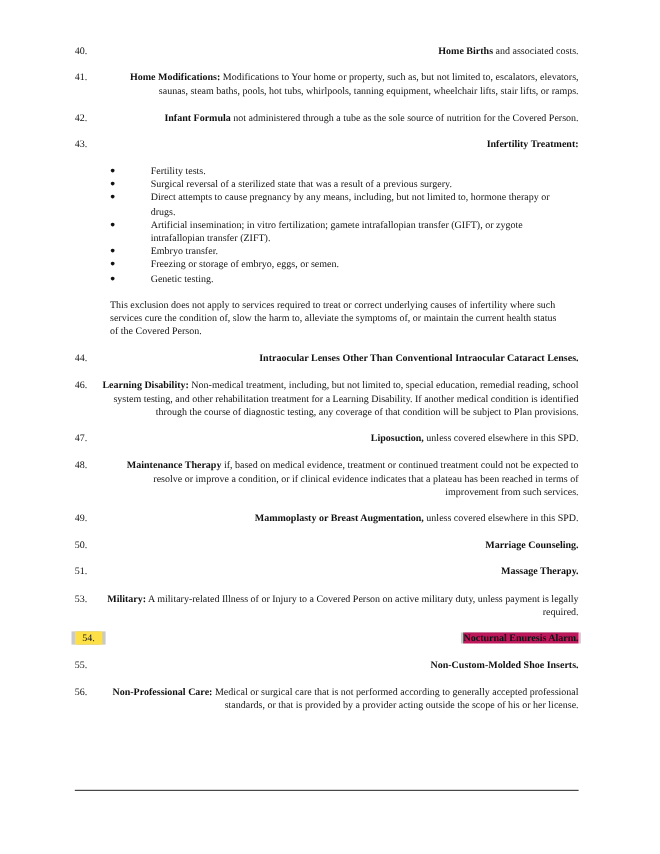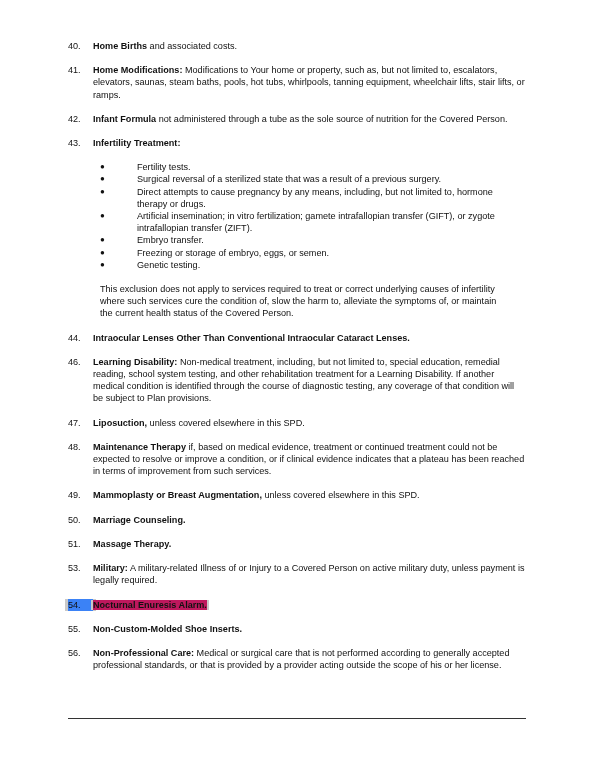--- a/index.html
+++ b/index.html
@@ -11,20 +11,21 @@
     font-family: "Liberation Sans", sans-serif;
     color: #111111;
   }
   .page {
     position: relative;
     width: 600px;
     height: 776px;
     background: #ffffff;
     overflow: hidden;
     box-sizing: border-box;
+    font-family: Liberation Serif, serif;
   }
   .content {
     position: absolute;
     left: 68px;
     top: 40px;
     width: 458px;
   }
   
   .item {
     display: flex;
@@ -34,35 +35,36 @@
     line-height: 12.2px;
   }
   .item .num {
     flex: 0 0 25px;
     width: 25px;
     font-weight: normal;
     color: #111111;
   }
   .item .body {
     flex: 1 1 auto;
-    text-align: left;
+    text-align: right;
     color: #111111;
   }
   .item .body b {
     font-weight: bold;
   }
   
   .item.highlighted .hl {
     background: #be185d;
     display: inline;
     box-shadow: 2px 0 0 #c9c9c9, -2px 0 0 #c9c9c9;
   }
   .item.highlighted .num {
-    background: #3b82f6;
+    background: #fde047;
     box-shadow: 3px 0 0 #c9c9c9, -3px 0 0 #c9c9c9;
+    text-align: center;
   }
   
   .bullets {
     margin: 0;
     padding: 0;
     list-style: none;
   }
   .bullets li {
     display: flex;
     align-items: flex-start;

